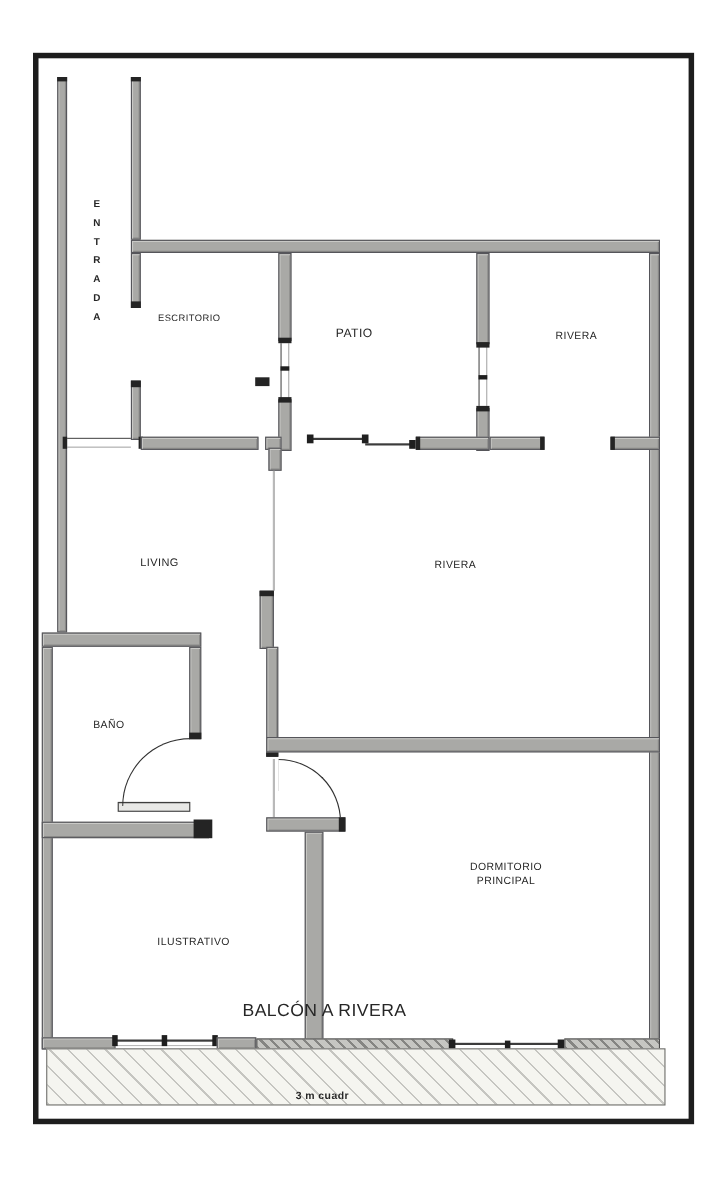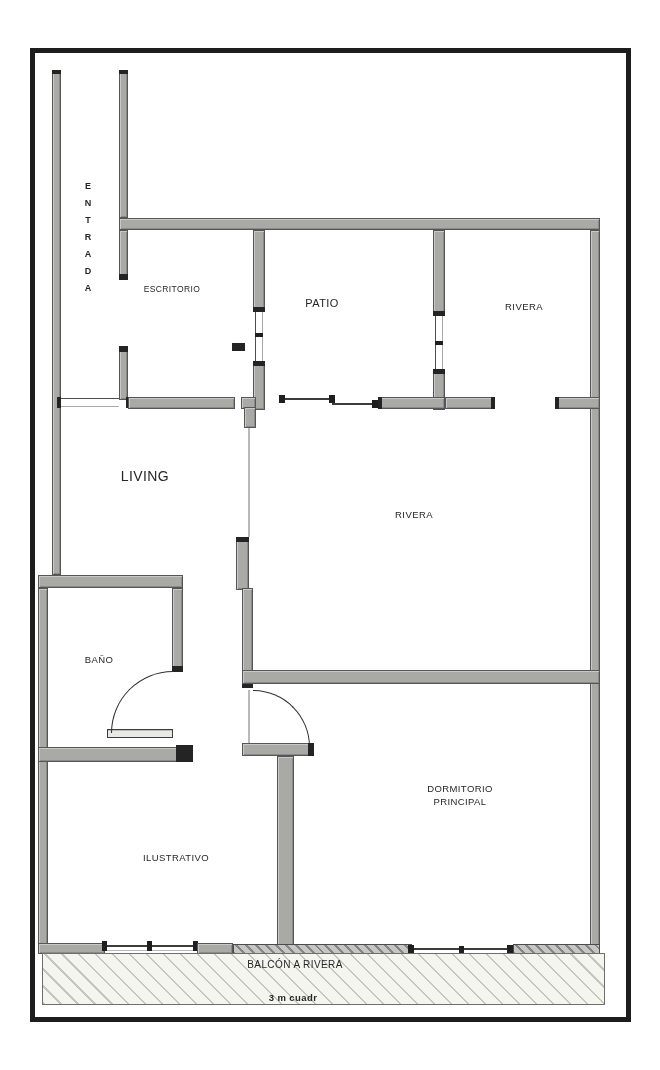--- a/index.html
+++ b/index.html
@@ -127,21 +127,21 @@
   <div class="tick" style="left:459px;top:946px;width:5px;height:8px"></div>
   <div class="tick" style="left:507px;top:945px;width:6px;height:9px"></div>
   <div class="hatchwall" style="left:513px;top:944px;width:87px;height:11px"></div>
 
   <div class="balcony"></div>
 
   <div class="vlbl" style="left:88px;top:240px">ENTRADA</div>
   <div class="lbl" style="left:172px;top:289px;font-size:8.5px">ESCRITORIO</div>
   <div class="lbl" style="left:322px;top:303px;font-size:11px">PATIO</div>
   <div class="lbl" style="left:524px;top:306px;font-size:9.5px">RIVERA</div>
-  <div class="lbl" style="left:145px;top:476px;font-size:14px">LIVING</div>
+  <div class="lbl" style="left:145px;top:512px;font-size:10px">LIVING</div>
   <div class="lbl" style="left:414px;top:514px;font-size:9.5px">RIVERA</div>
   <div class="lbl" style="left:99px;top:659px;font-size:9.5px">BAÑO</div>
   <div class="lbl" style="left:176px;top:857px;font-size:9.5px">ILUSTRATIVO</div>
   <div class="lbl wrap" style="left:460px;top:795px;font-size:9.5px;width:104px">DORMITORIO PRINCIPAL</div>
-  <div class="lbl" style="left:295px;top:964px;font-size:10px">BALCÓN A RIVERA</div>
+  <div class="lbl" style="left:295px;top:920px;font-size:16px">BALCÓN A RIVERA</div>
   <div class="lbl" style="left:293px;top:997px;font-size:9.5px;font-weight:600">3 m cuadr</div>
 
 </div>
 
 </body></html>

